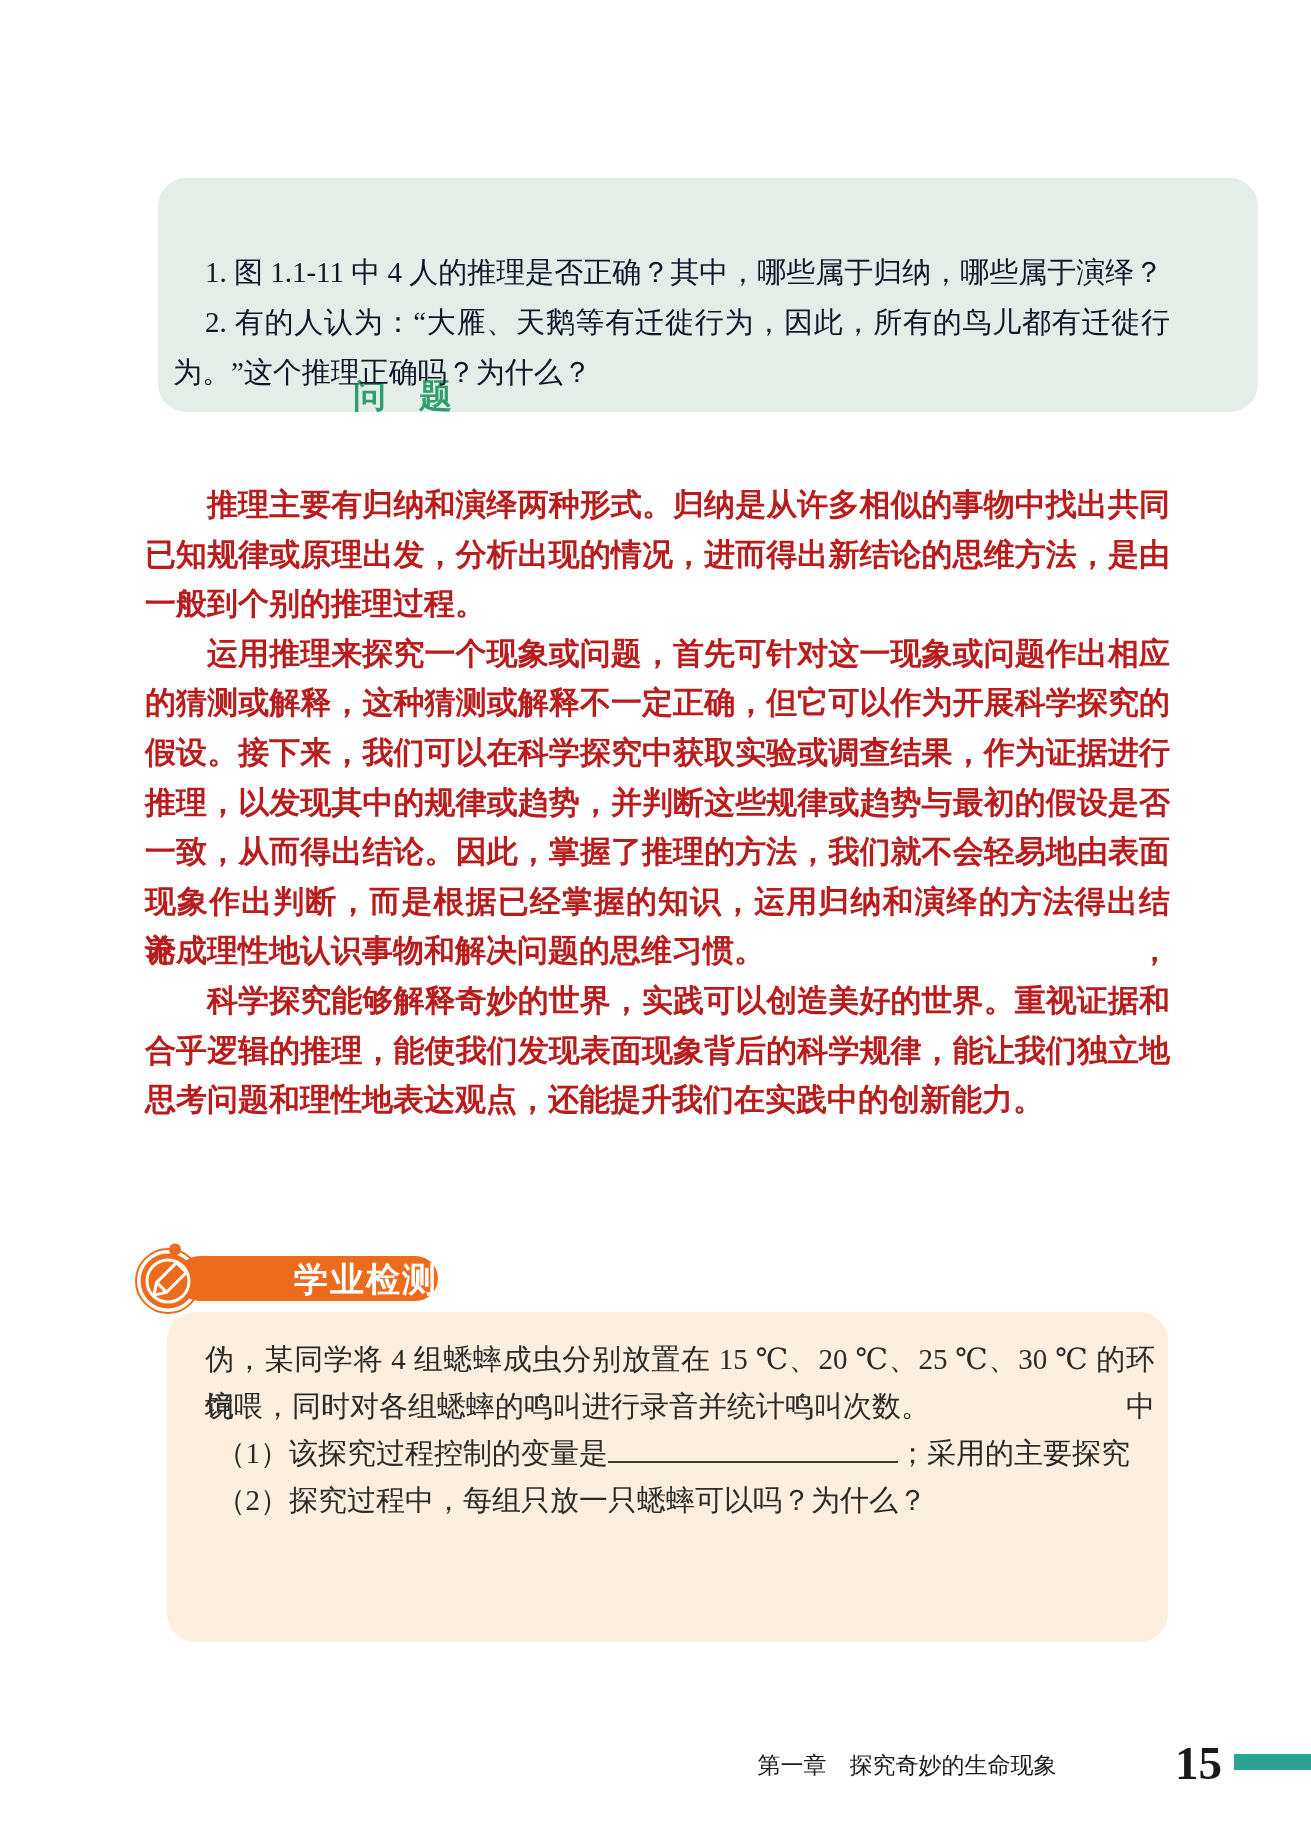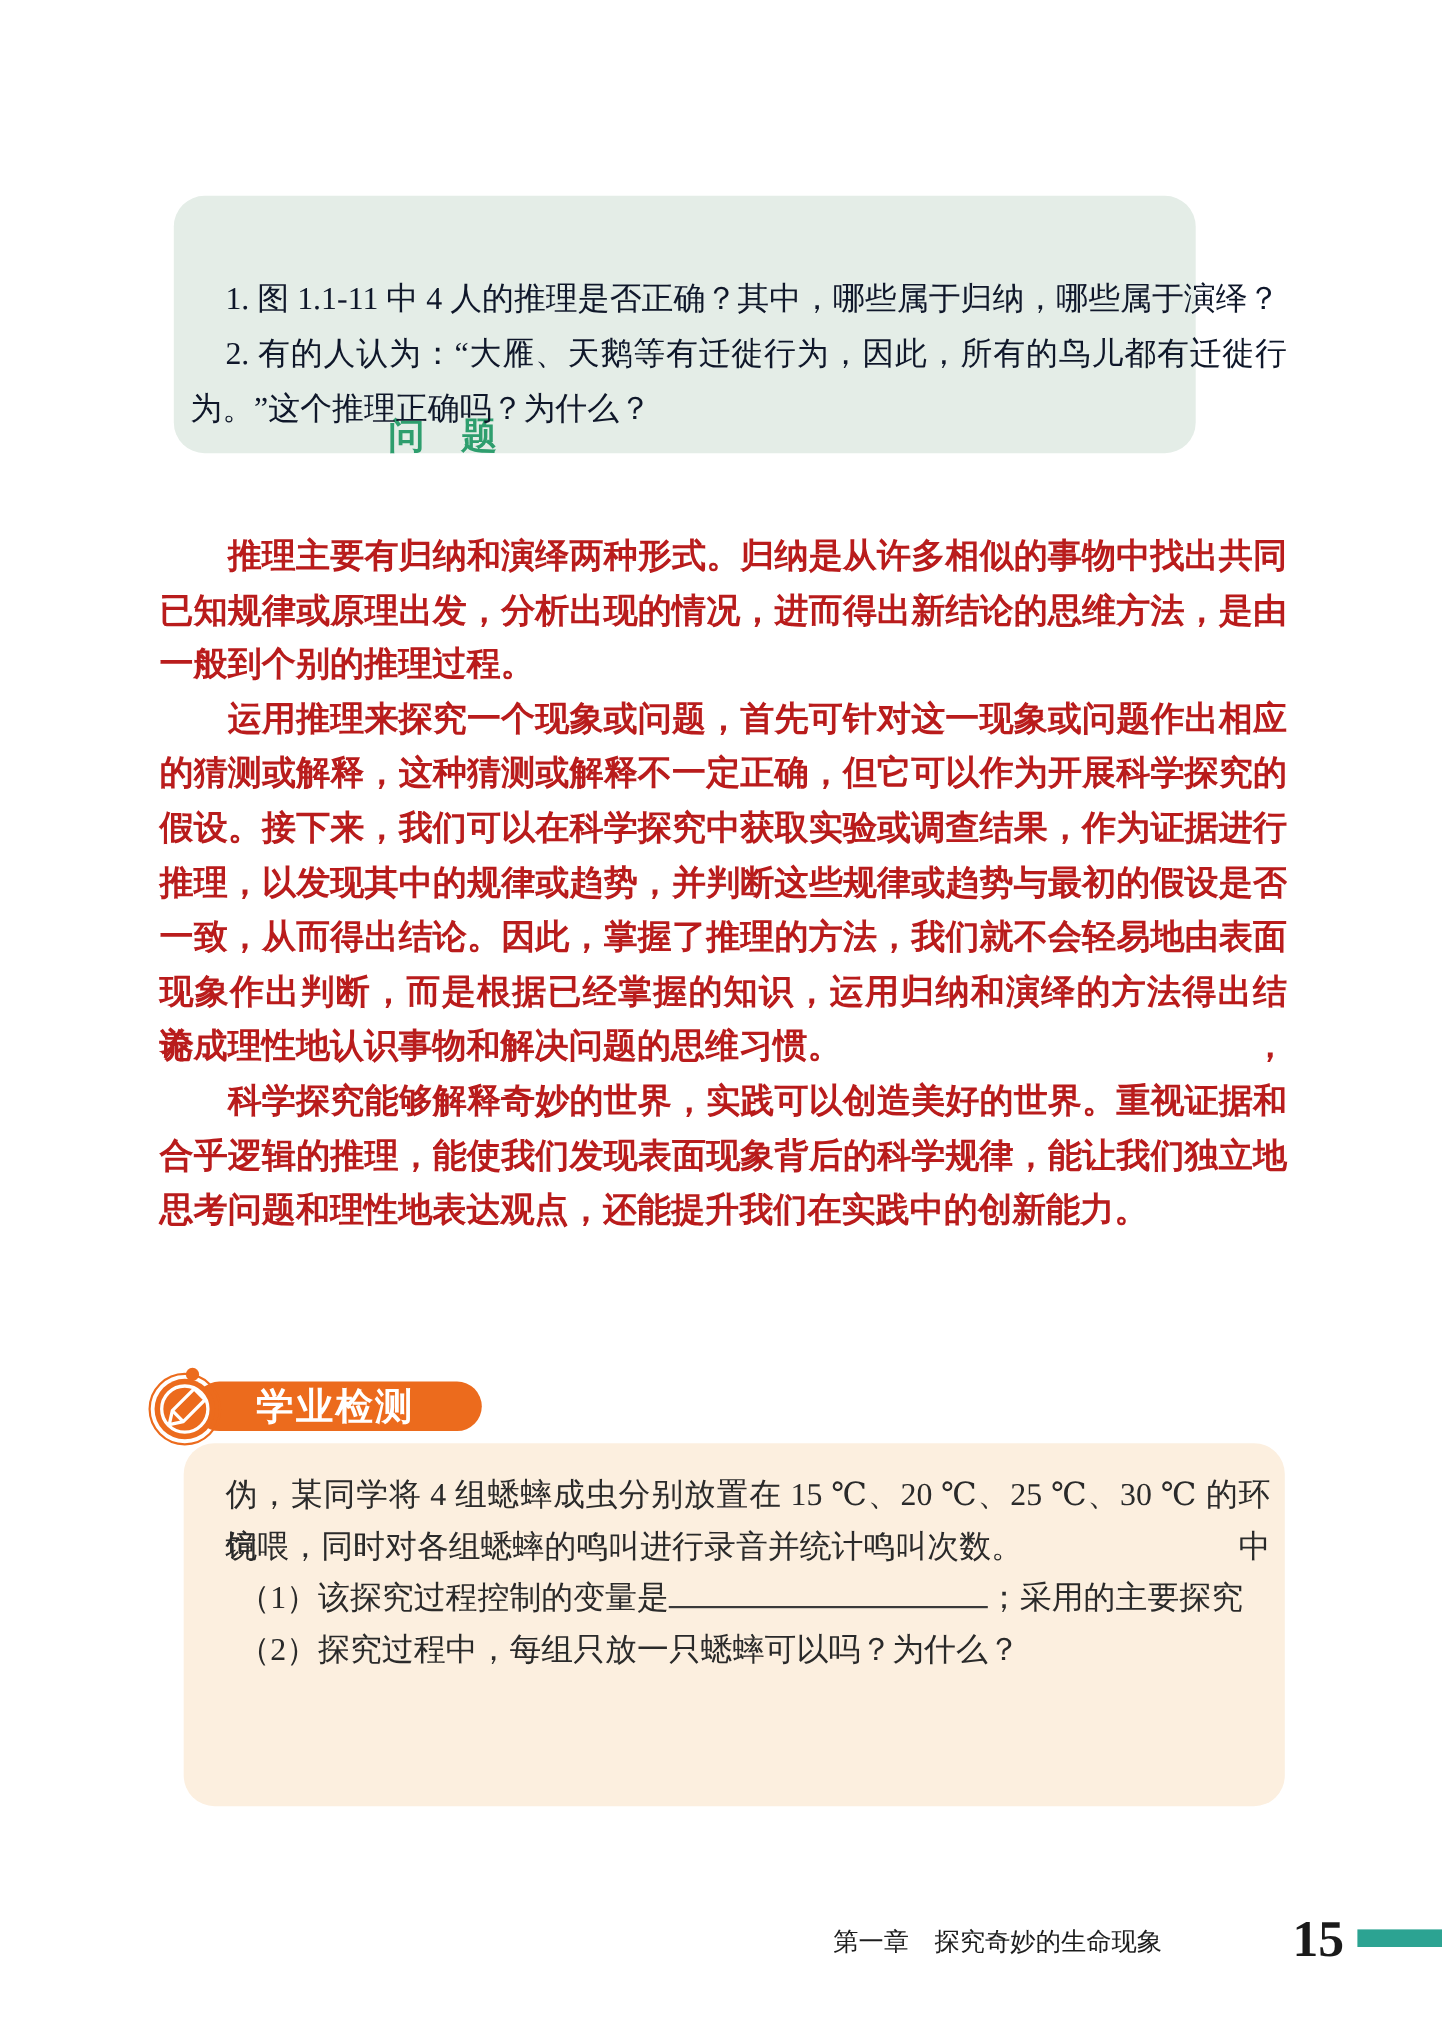--- a/index.html
+++ b/index.html
@@ -6,21 +6,21 @@
   .page{
     position:relative;
     width:1311px;height:1842px;
     background:#ffffff;
     overflow:hidden;
     font-family:"Liberation Serif","DejaVu Serif",serif;
     color:#161616;
   }
   
   .qbox{
-    position:absolute;left:158px;top:178px;width:929px;height:234px;
+    position:absolute;left:158px;top:178px;width:1100px;height:234px;
     background:#e4ede7;border-radius:28px;
   }
   .qbox-title{
     position:absolute;left:195px;top:200px;
     font-family:"Liberation Sans","DejaVu Sans",sans-serif;
     font-weight:bold;font-size:33px;line-height:36px;color:#2e9e6e;
   }
   .qbox-lines{
     position:absolute;left:173px;top:247px;width:997px;
     font-size:29px;color:#0f172a;
@@ -36,21 +36,21 @@
   .line.full{text-align-last:justify;}
   .line.ind2{text-indent:2em;}
   .line.ind1{text-indent:1.1em;}
   .line.ind04{text-indent:0.4em;}
   
   .badge-pill{
     position:absolute;left:177px;top:1256px;width:205px;height:45px;
     background:#ec6b1d;border-radius:23px;
     font-family:"Liberation Sans","DejaVu Sans",sans-serif;
     font-weight:bold;font-size:34px;line-height:46px;color:#ffffff;
-    padding-left:56px;box-sizing:content-box;letter-spacing:2px;
+    padding-left:56px;box-sizing:content-box;letter-spacing:2px;text-align:right;
   }
   .badge-icon{position:absolute;left:127px;top:1240px;width:82px;height:82px;}
   
   .tbox{
     position:absolute;left:167px;top:1312px;width:1001px;height:330px;
     background:#fcefdf;border-radius:28px;
   }
   .tbox-lines{
     position:absolute;left:205px;top:1336px;width:950px;
     font-size:29px;color:#2a2a2a;

